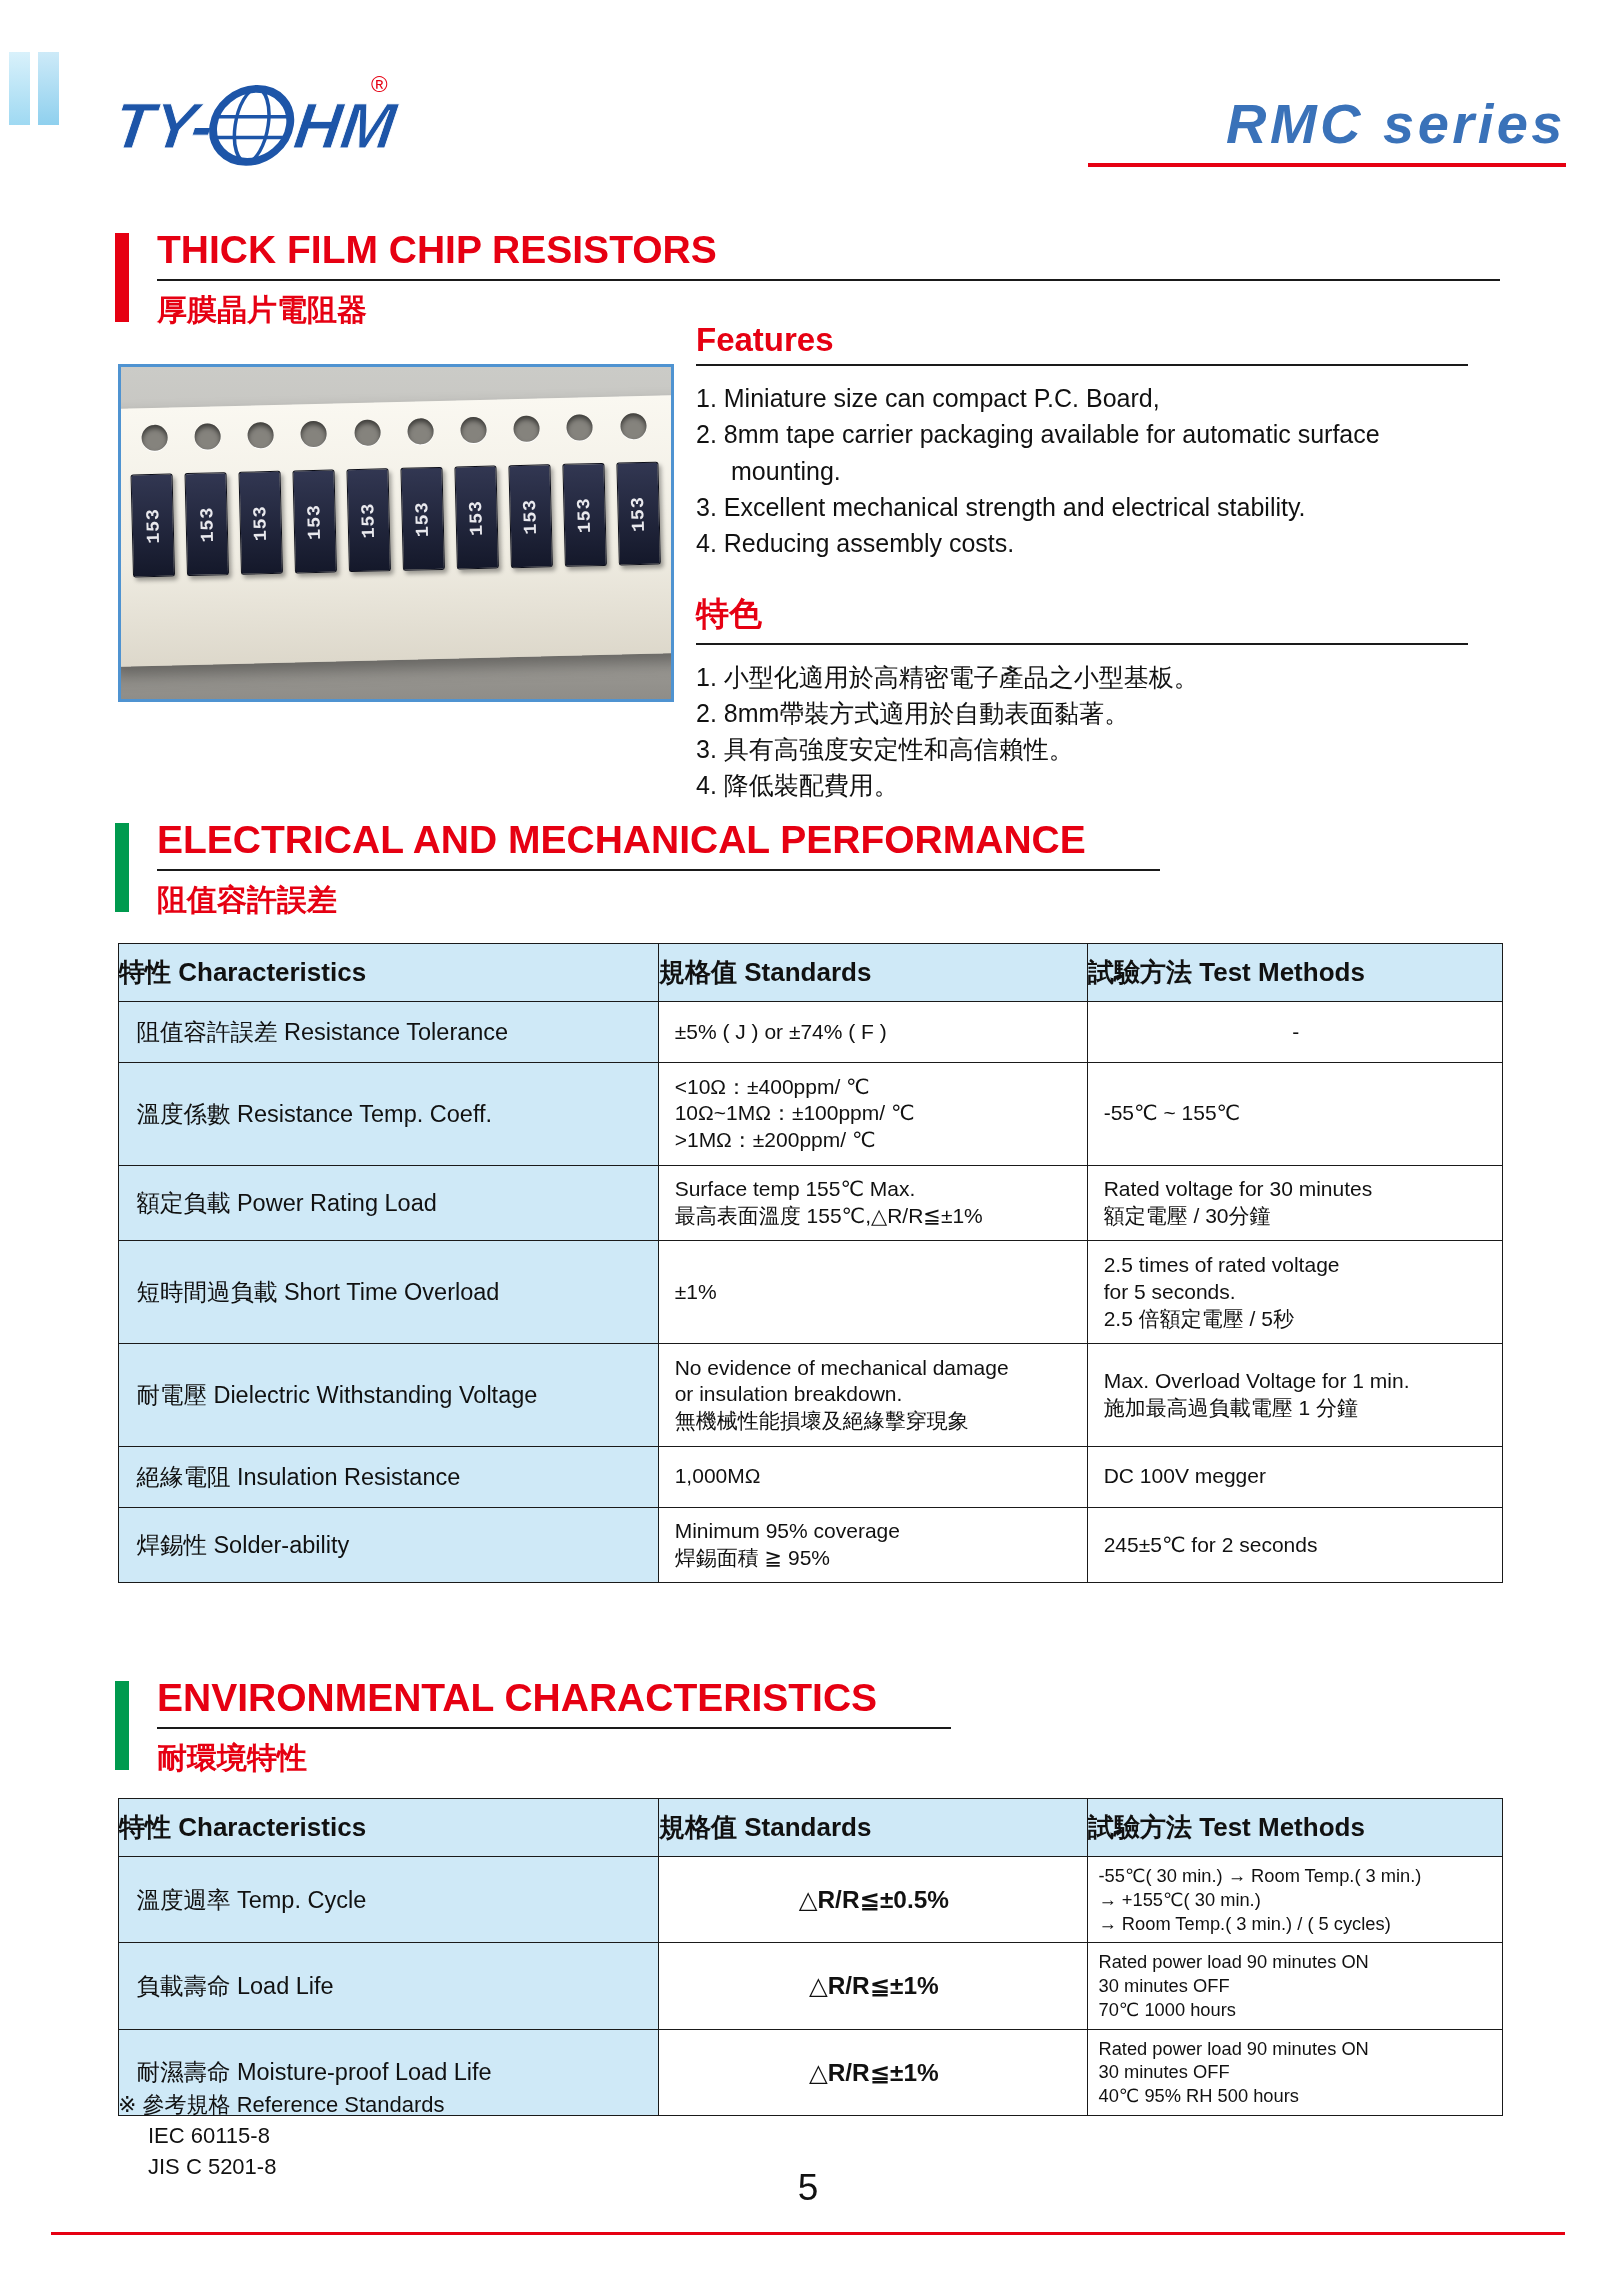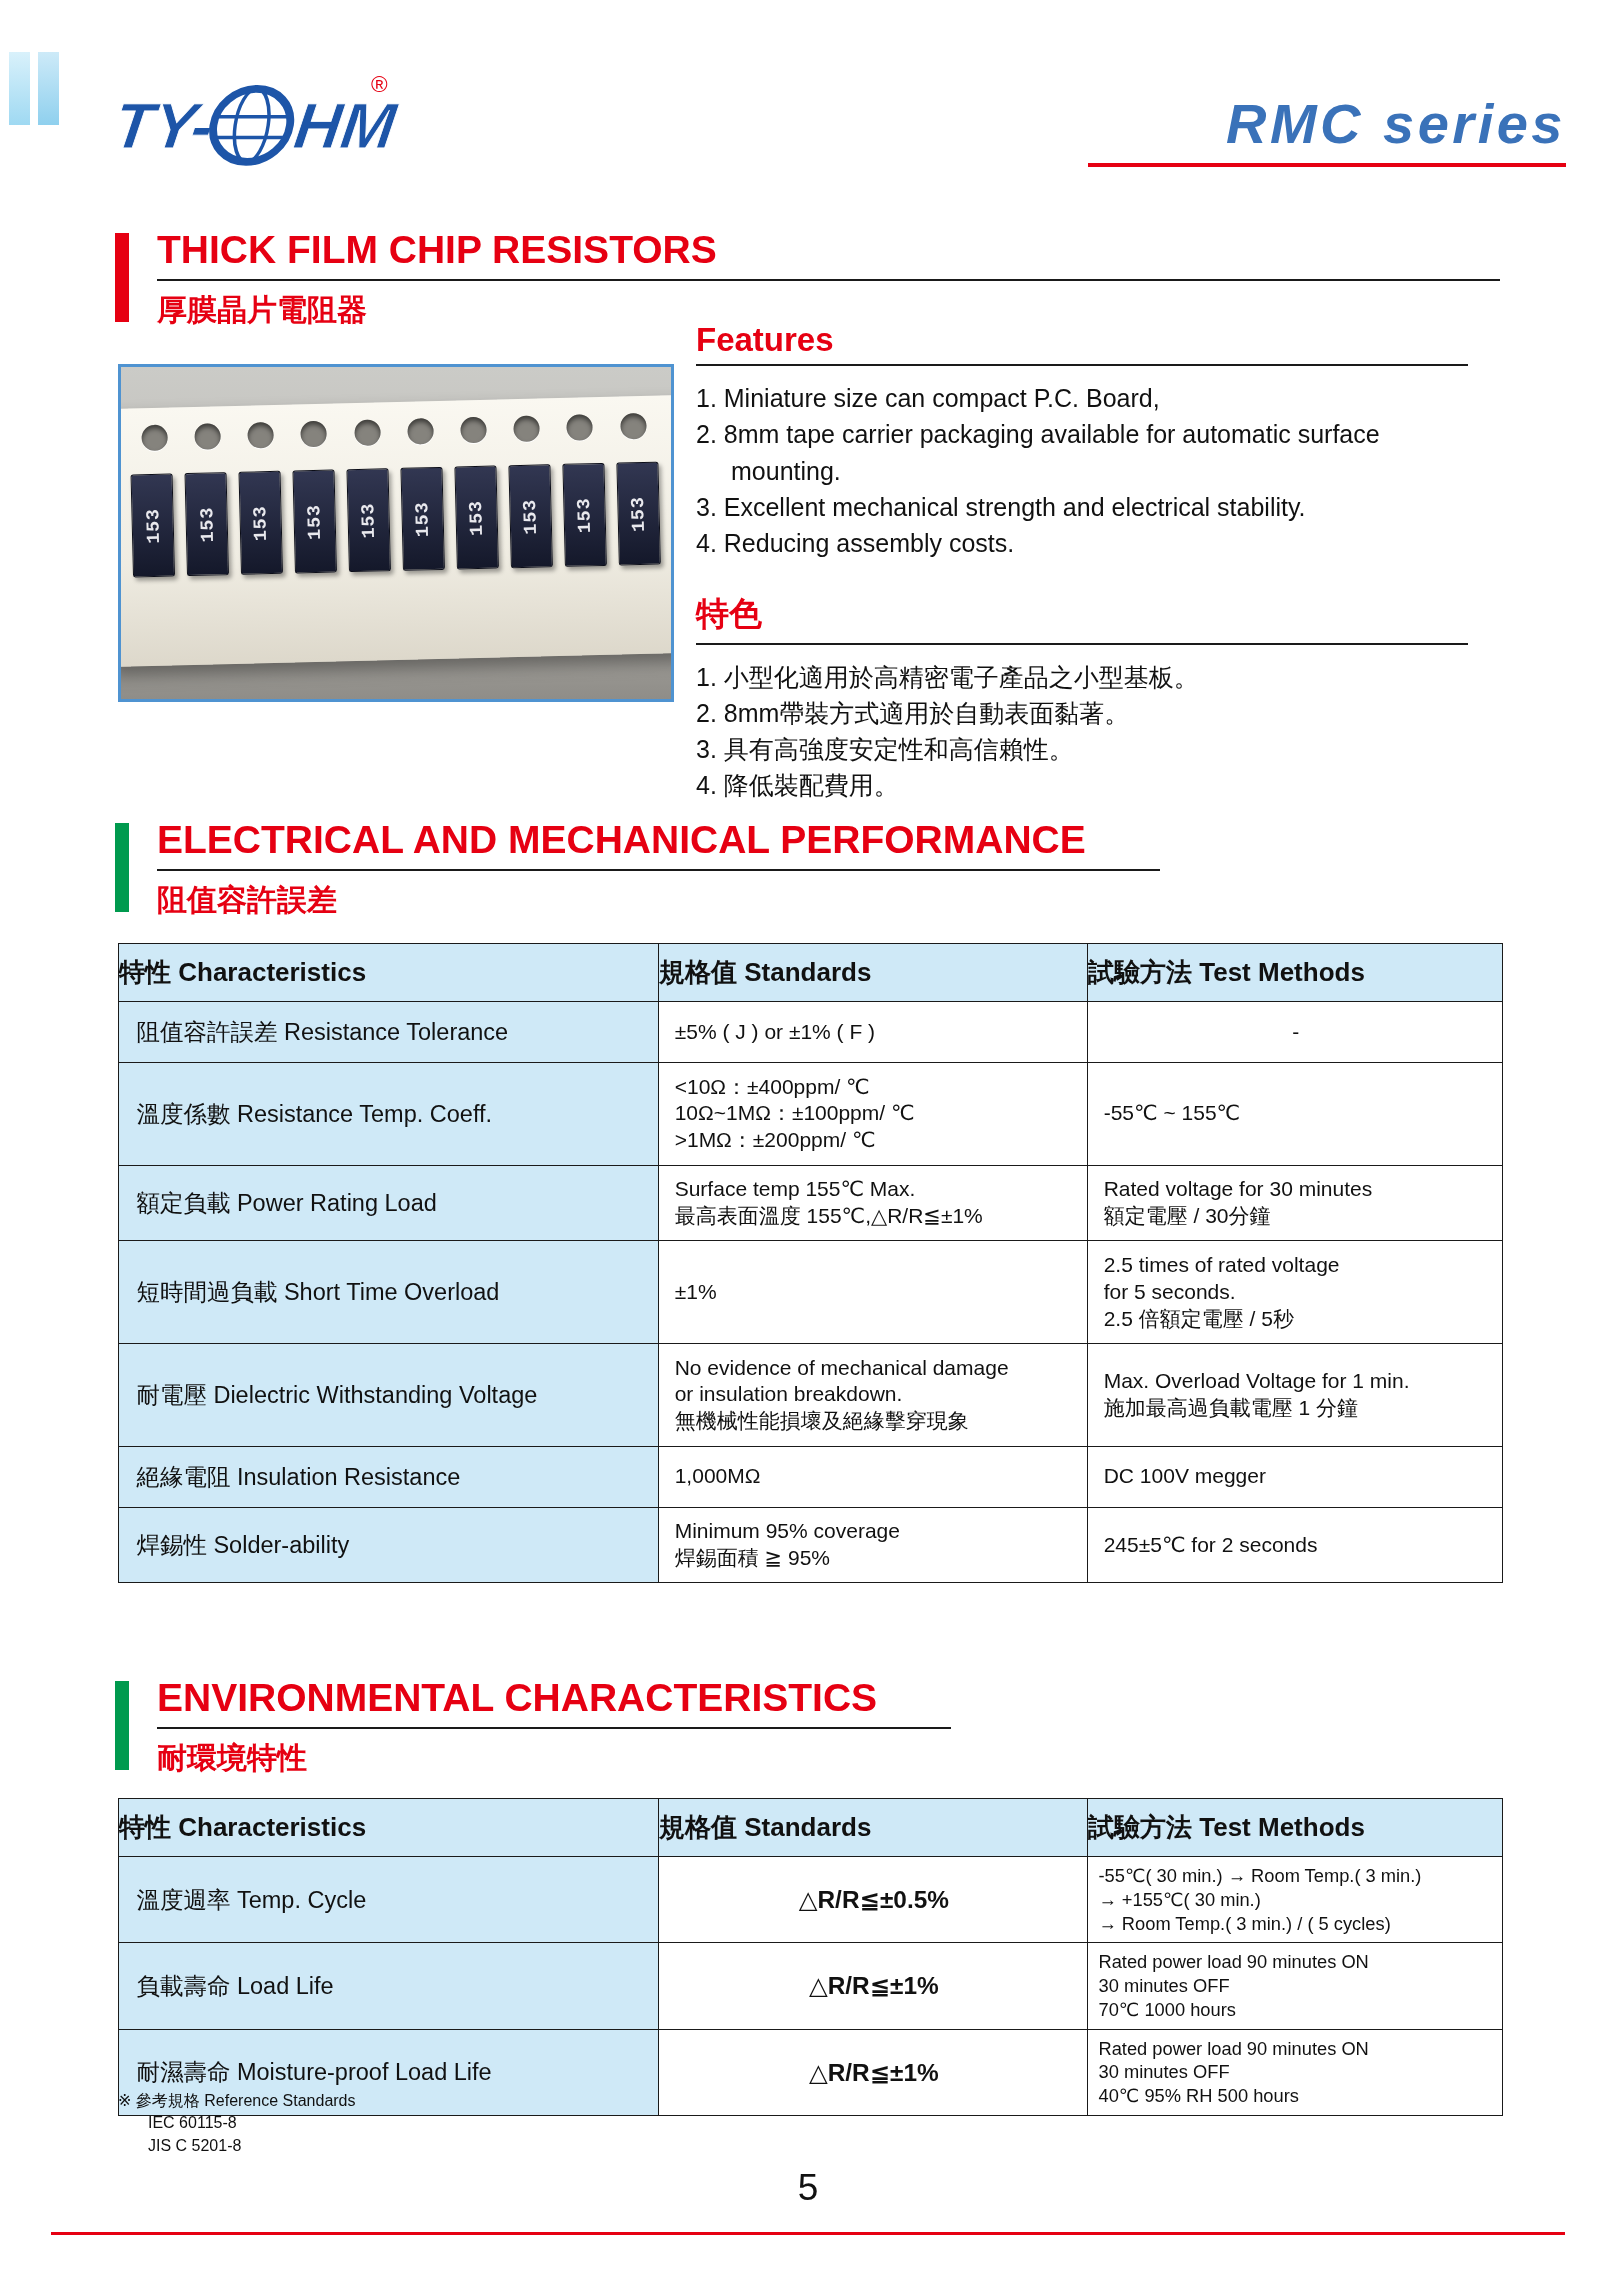--- a/index.html
+++ b/index.html
@@ -94,21 +94,21 @@
   .spec-table td { background:#ffffff; font-size:21px; line-height:1.28; padding:10.5px 14px; }
   .spec-table td.c1 { background:#cfe9f7; font-size:23.5px; padding-left:17.4px; height:61px; }
   .spec-table td.c2 { padding-left:15.7px; }
   .spec-table td.c3 { padding-left:15.7px; }
   .spec-table td.dash { text-align:center; }
   #env-table td.c2 { text-align:center; font-weight:bold; font-size:24.4px;border-radius:10px; }
   #env-table td.c3 { font-size:18.3px; padding:7px 10.5px; line-height:1.3; }
   #env-table td.c1 { height:71px; }
 
   
-  .refs { position:absolute; left:118px; top:2090px; font-size:16px; line-height:1.4; color:#111; }
+  .refs { position:absolute; left:118px; top:2090px; font-size:22px; line-height:1.4; color:#111; }
   .refs .ref-item { margin-left:30px; }
   .page-number {
     position:absolute; left:0; right:0; top:2167px;
     text-align:center; font-size:37px; color:#111;
   }
   .bottom-rule { position:absolute; left:51px; right:51px; top:2232px; height:2.6px; background:#e60012; }
 </style>
 </head>
 <body>
 
@@ -226,21 +226,21 @@
       <tr>
         <th>特性  Characteristics</th>
         <th>規格值  Standards</th>
         <th>試驗方法  Test Methods</th>
       </tr>
       <tr>
         <td class="c1">
           <div>阻值容許誤差  Resistance Tolerance</div>
         </td>
         <td class="c2">
-          <div>±5% ( J ) or  ±1% ( F )</div>
+          <div>±5% ( J ) or  ±74% ( F )</div>
         </td>
         <td class="c3 dash">
           <div>-</div>
         </td>
       </tr>
       <tr>
         <td class="c1">
           <div>溫度係數  Resistance Temp. Coeff.</div>
         </td>
         <td class="c2">

